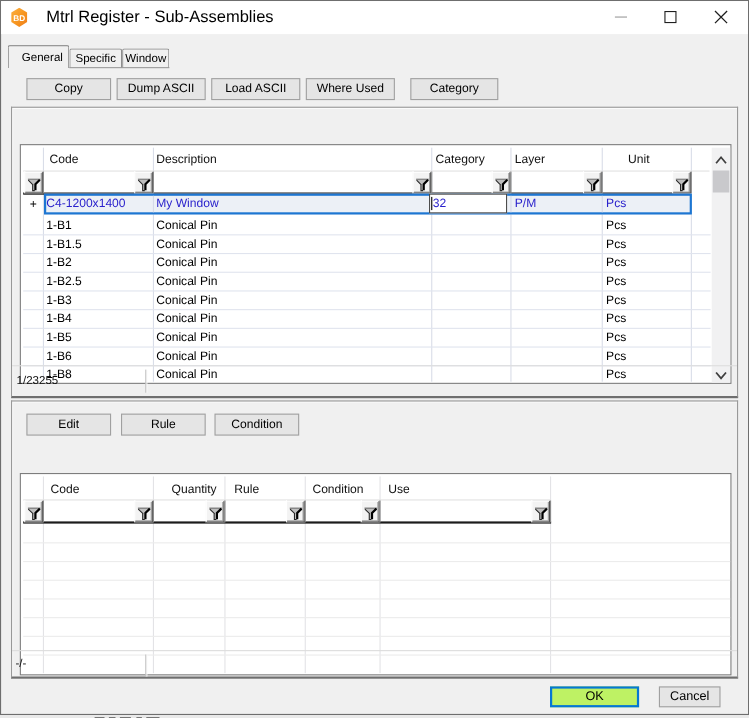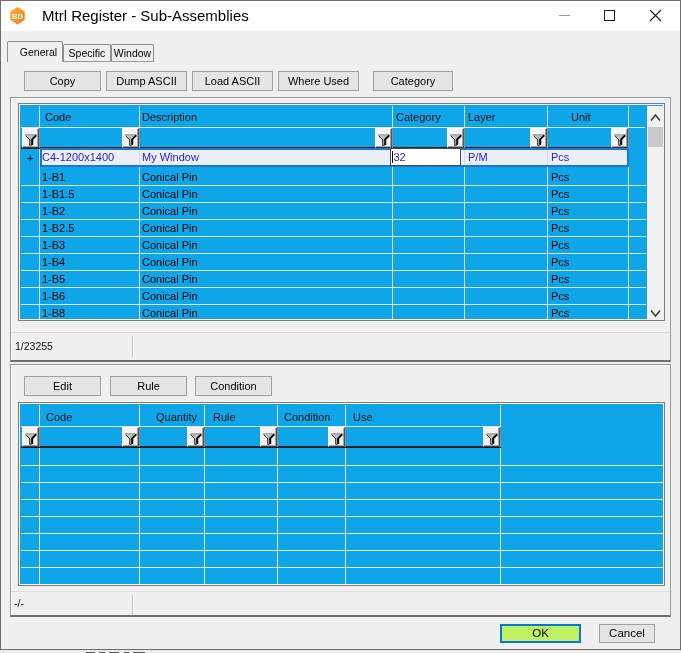--- a/index.html
+++ b/index.html
@@ -9,21 +9,21 @@
 #win { left:0; top:0; width:681px; height:650px; background:#f0f0f0; border:1px solid #6e6e6e; }
 #titlebar { left:1px; top:1px; width:679px; height:30px; background:#ffffff; }
 #title { left:42px; top:0px; width:400px; height:31px; line-height:31px; font-size:15px; color:#000; }
 
 .tab { border:1px solid #8e8e8e; border-bottom:none; border-radius:2px 2px 0 0; background:#f0f0f0; font-size:10.5px; text-align:center; color:#000; }
 
 .btn { background:#e5e5e5; border:1px solid #a0a0a0; font-size:11px; text-align:center; color:#000; }
 
 .panel { border:1px solid #999; border-bottom:2px solid #6f6f6f; background:#f0f0f0; box-shadow:inset 1px 1px 0 #fbfbfb; }
 
-.grid { background:#0ea5e9; border:1px solid #7d7d7d; box-shadow:inset 0 0 0 1px #ffffff; }
+.grid { background:#ffffff; border:1px solid #7d7d7d; box-shadow:inset 0 0 0 1px #ffffff;margin-top:28px; }
 .gridc { position:absolute; left:2px; top:2px; }
 .htext { position:absolute; font-size:11px; color:#111; }
 .dtext { position:absolute; font-size:11px; color:#000; white-space:nowrap; }
 .vline { position:absolute; width:1px; }
 .hline { position:absolute; height:1px; }
 
 .fbtn { position:absolute; width:17px; height:20px; background:#f3f3f3; border-top:1px solid #ffffff; border-left:1px solid #ffffff; border-right:1px solid #545454; border-bottom:1px solid #3a3a3a; box-shadow:inset -1px -1px 0 #a3a3a3, 1px 0 0 #8b8b8b; }
 .fbtn svg { position:absolute; left:1.5px; top:4.5px; }
 
 .sdiv { position:absolute; width:1px; background:#c4c4c4; box-shadow:1px 0 0 #fbfbfb; }

